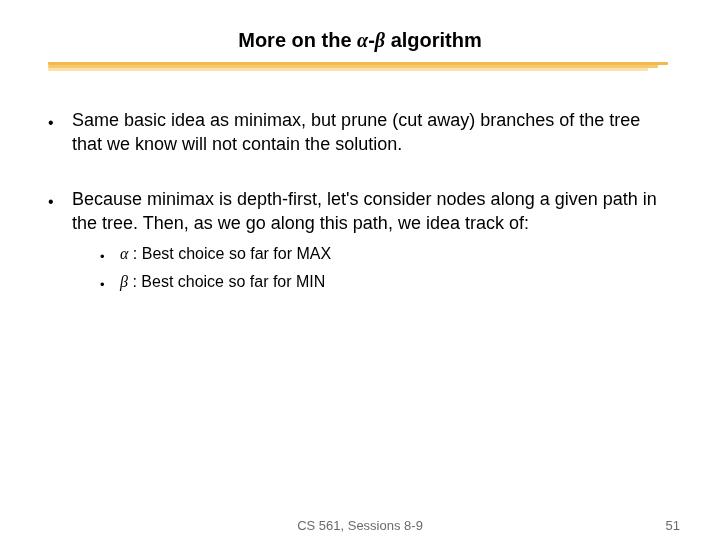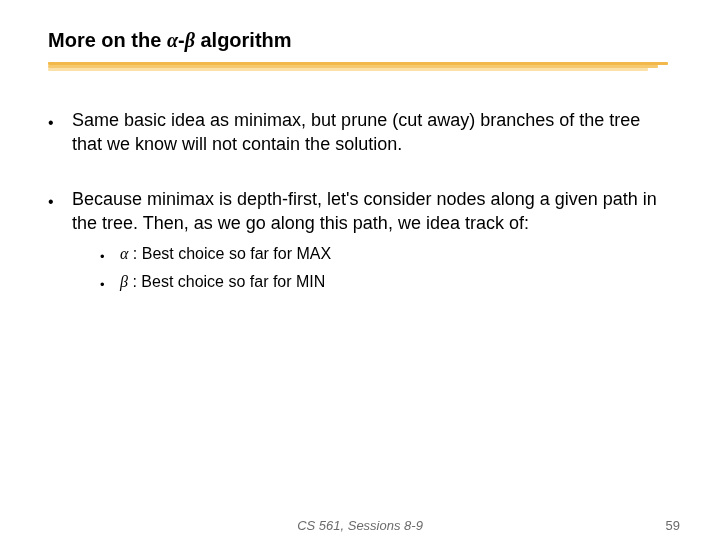--- a/index.html
+++ b/index.html
@@ -10,20 +10,21 @@
     font-family: Arial, Helvetica, sans-serif;
     color: #000;
     position: relative;
     padding: 28px 48px 0 48px;
   }
   .title-block { margin-bottom: 36px; }
   .title {
     font-size: 20px;
     font-weight: bold;
     line-height: 1.2;
+    text-align: center;
   }
   .underline-stack {
     margin-top: 10px;
     height: 10px;
     position: relative;
   }
   .underline-stack .line {
     position: absolute;
     left: 0;
     height: 3px;
@@ -75,21 +76,20 @@
     bottom: 22px;
     left: 0;
     width: 720px;
     font-size: 13px;
     color: #6b6b6b;
   }
   .footer-center {
     position: absolute;
     left: 50%;
     transform: translateX(-50%);
-    font-style: italic;
   }
   .footer-page {
     position: absolute;
     right: 40px;
   }
 </style>
 </head>
 <body>
 
 <div class="title-block">
@@ -128,14 +128,14 @@
           </div>
         </div>
       </div>
     </div>
   </div>
 
 </div>
 
 <div class="footer">
   <span class="footer-center">CS 561, Sessions 8-9</span>
-  <span class="footer-page">59</span>
+  <span class="footer-page">51</span>
 </div>
 
 </body></html>

